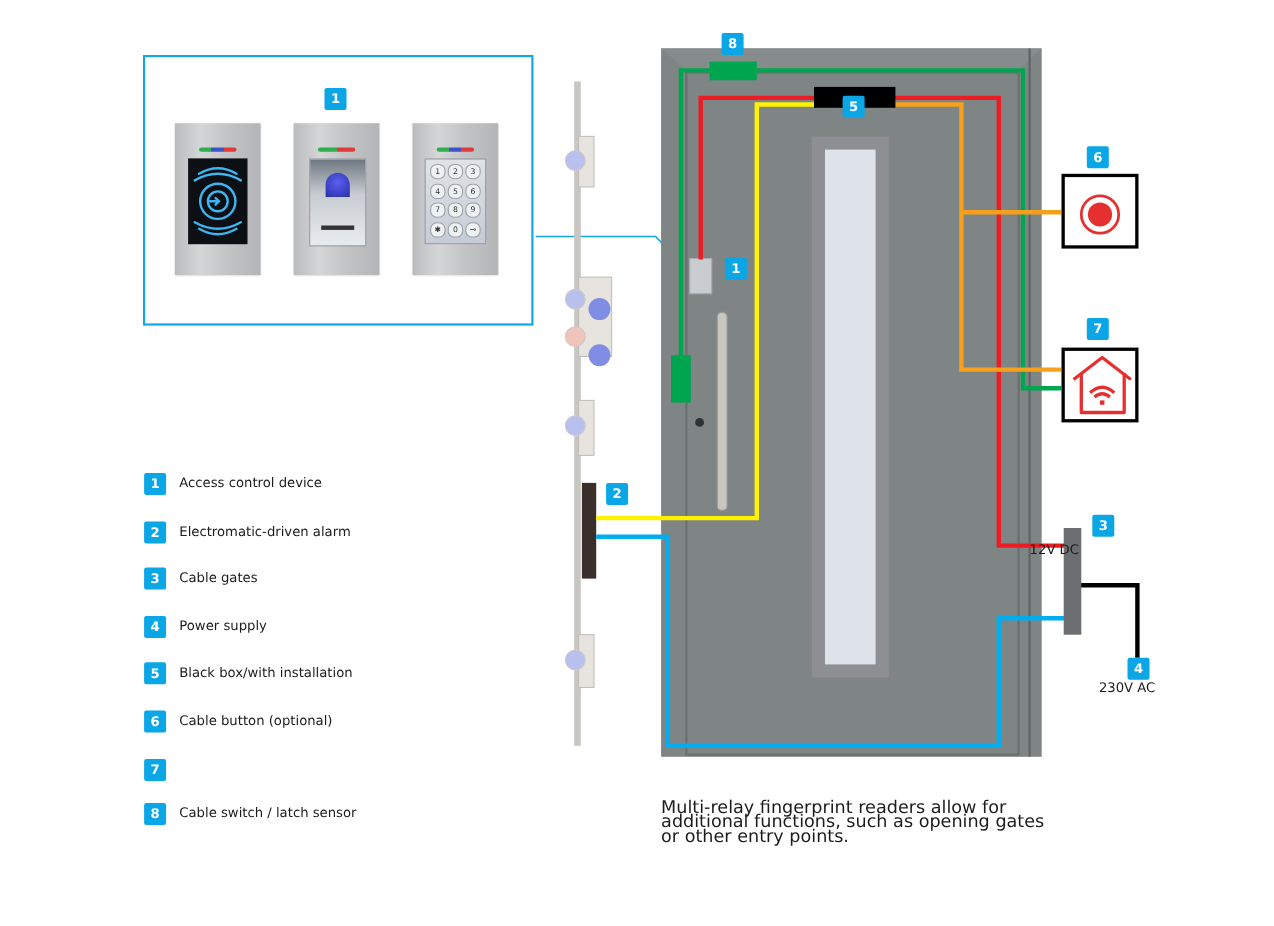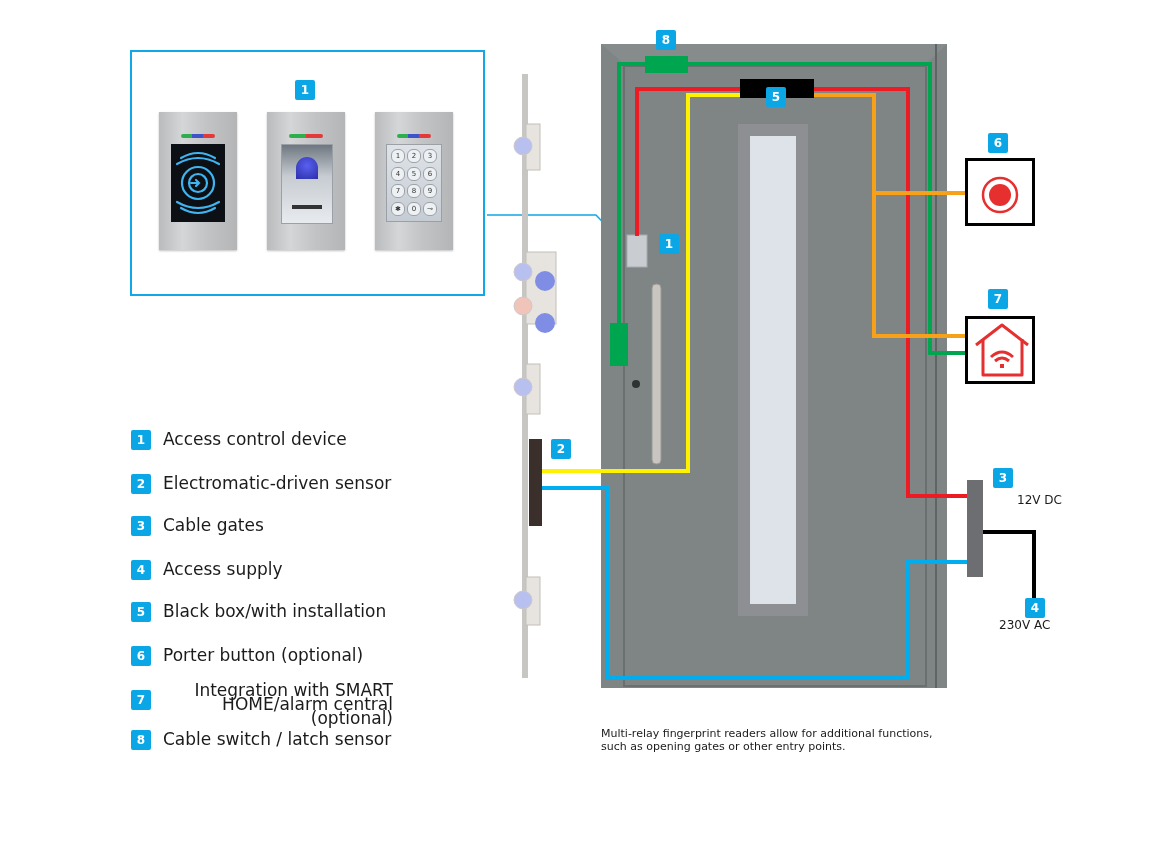--- a/index.html
+++ b/index.html
@@ -13,22 +13,22 @@
             border: 2px solid #12a7e6; box-sizing: border-box; background: #fff; }
   .device { position: absolute; width: 78px; height: 138px;
             background: linear-gradient(90deg, #b9bbbd 0%, #d4d6d8 30%, #c2c4c6 60%, #b3b5b7 100%);
             box-shadow: 0 1px 2px rgba(0,0,0,0.25); }
   .led { position: absolute; left: 22px; top: 22px; width: 34px; height: 4px;
          background: linear-gradient(90deg, #2fae4d 0%, #2fae4d 33%, #3c54c8 33%, #3c54c8 66%, #e23a3a 66%); border-radius: 2px; }
   .led2 { background: linear-gradient(90deg, #2fae4d 0%, #2fae4d 50%, #e23a3a 50%); }
   .legend { position: absolute; left: 131px; top: 430px; }
   .leg-item { position: absolute; left: 0; width: 320px; height: 22px; }
   .leg-item .badge { left: 0; top: 0; }
-  .leg-text { position: absolute; left: 32px; top: 2px; font-size: 17px; line-height: 14px; color: #1b1b1b; text-align: right; }
-  .caption { position: absolute; left: 601px; top: 727px; font-size: 11px; line-height: 13px; width: 360px; color: #1b1b1b; }
+  .leg-text { position: absolute; left: 32px; top: 2px; font-size: 12px; line-height: 14px; color: #1b1b1b; }
+  .caption { position: absolute; left: 601px; top: 727px; font-size: 16px; line-height: 13px; width: 360px; color: #1b1b1b; }
   .volt { position: absolute; font-size: 12px; color: #1b1b1b; }
   .iconbox { position: absolute; width: 70px; height: 68px; border: 3px solid #000; background: #fff; box-sizing: border-box; }
 </style>
 </head>
 <body>
 
 <div class="devbox">
   <div class="badge" style="left:163px; top:28px;">1</div>
 
   <div class="device" style="left:27px; top:60px;">
@@ -139,21 +139,21 @@
 
 <div class="badge" style="left:656px; top:30px;">8</div>
 <div class="badge" style="left:766px; top:87px;">5</div>
 <div class="badge" style="left:659px; top:234px;">1</div>
 <div class="badge" style="left:551px; top:439px;">2</div>
 <div class="badge" style="left:988px; top:133px;">6</div>
 <div class="badge" style="left:988px; top:289px;">7</div>
 <div class="badge" style="left:993px; top:468px;">3</div>
 <div class="badge" style="left:1025px; top:598px;">4</div>
 
-<div class="volt" style="left:1017px; top:493px;">12V DC</div>
+<div class="volt" style="left:936px; top:493px;">12V DC</div>
 <div class="volt" style="left:999px; top:618px;">230V AC</div>
 
 <div class="iconbox" style="left:965px; top:158px;">
   <svg width="64" height="62">
     <circle cx="32" cy="34" r="17" fill="none" stroke="#e63030" stroke-width="2.5"></circle>
     <circle cx="32" cy="34" r="11" fill="#e63030"></circle>
   </svg>
 </div>
 
 <div class="iconbox" style="left:965px; top:316px;">
@@ -168,41 +168,40 @@
   </svg>
 </div>
 
 <div class="legend">
   <div class="leg-item" style="top:0;">
     <div class="badge">1</div>
     <div class="leg-text">Access control device</div>
   </div>
   <div class="leg-item" style="top:44px;">
     <div class="badge">2</div>
-    <div class="leg-text">Electromatic-driven sensor</div>
+    <div class="leg-text">Electromatic-driven alarm</div>
   </div>
   <div class="leg-item" style="top:86px;">
     <div class="badge">3</div>
     <div class="leg-text">Cable gates</div>
   </div>
   <div class="leg-item" style="top:130px;">
     <div class="badge">4</div>
-    <div class="leg-text">Access supply</div>
+    <div class="leg-text">Power supply</div>
   </div>
   <div class="leg-item" style="top:172px;">
     <div class="badge">5</div>
     <div class="leg-text">Black box/with installation</div>
   </div>
   <div class="leg-item" style="top:216px;">
     <div class="badge">6</div>
-    <div class="leg-text">Porter button (optional)</div>
+    <div class="leg-text">Cable button (optional)</div>
   </div>
   <div class="leg-item" style="top:256px; height:30px;">
     <div class="badge" style="top:4px;">7</div>
-    <div class="leg-text" style="top:-3px; width:230px;">Integration with SMART HOME/alarm central (optional)</div>
   </div>
   <div class="leg-item" style="top:300px;">
     <div class="badge">8</div>
     <div class="leg-text">Cable switch / latch sensor</div>
   </div>
 </div>
 
 <div class="caption">Multi-relay fingerprint readers allow for additional functions, such as opening gates or other entry points.</div>
 
 </body></html>

